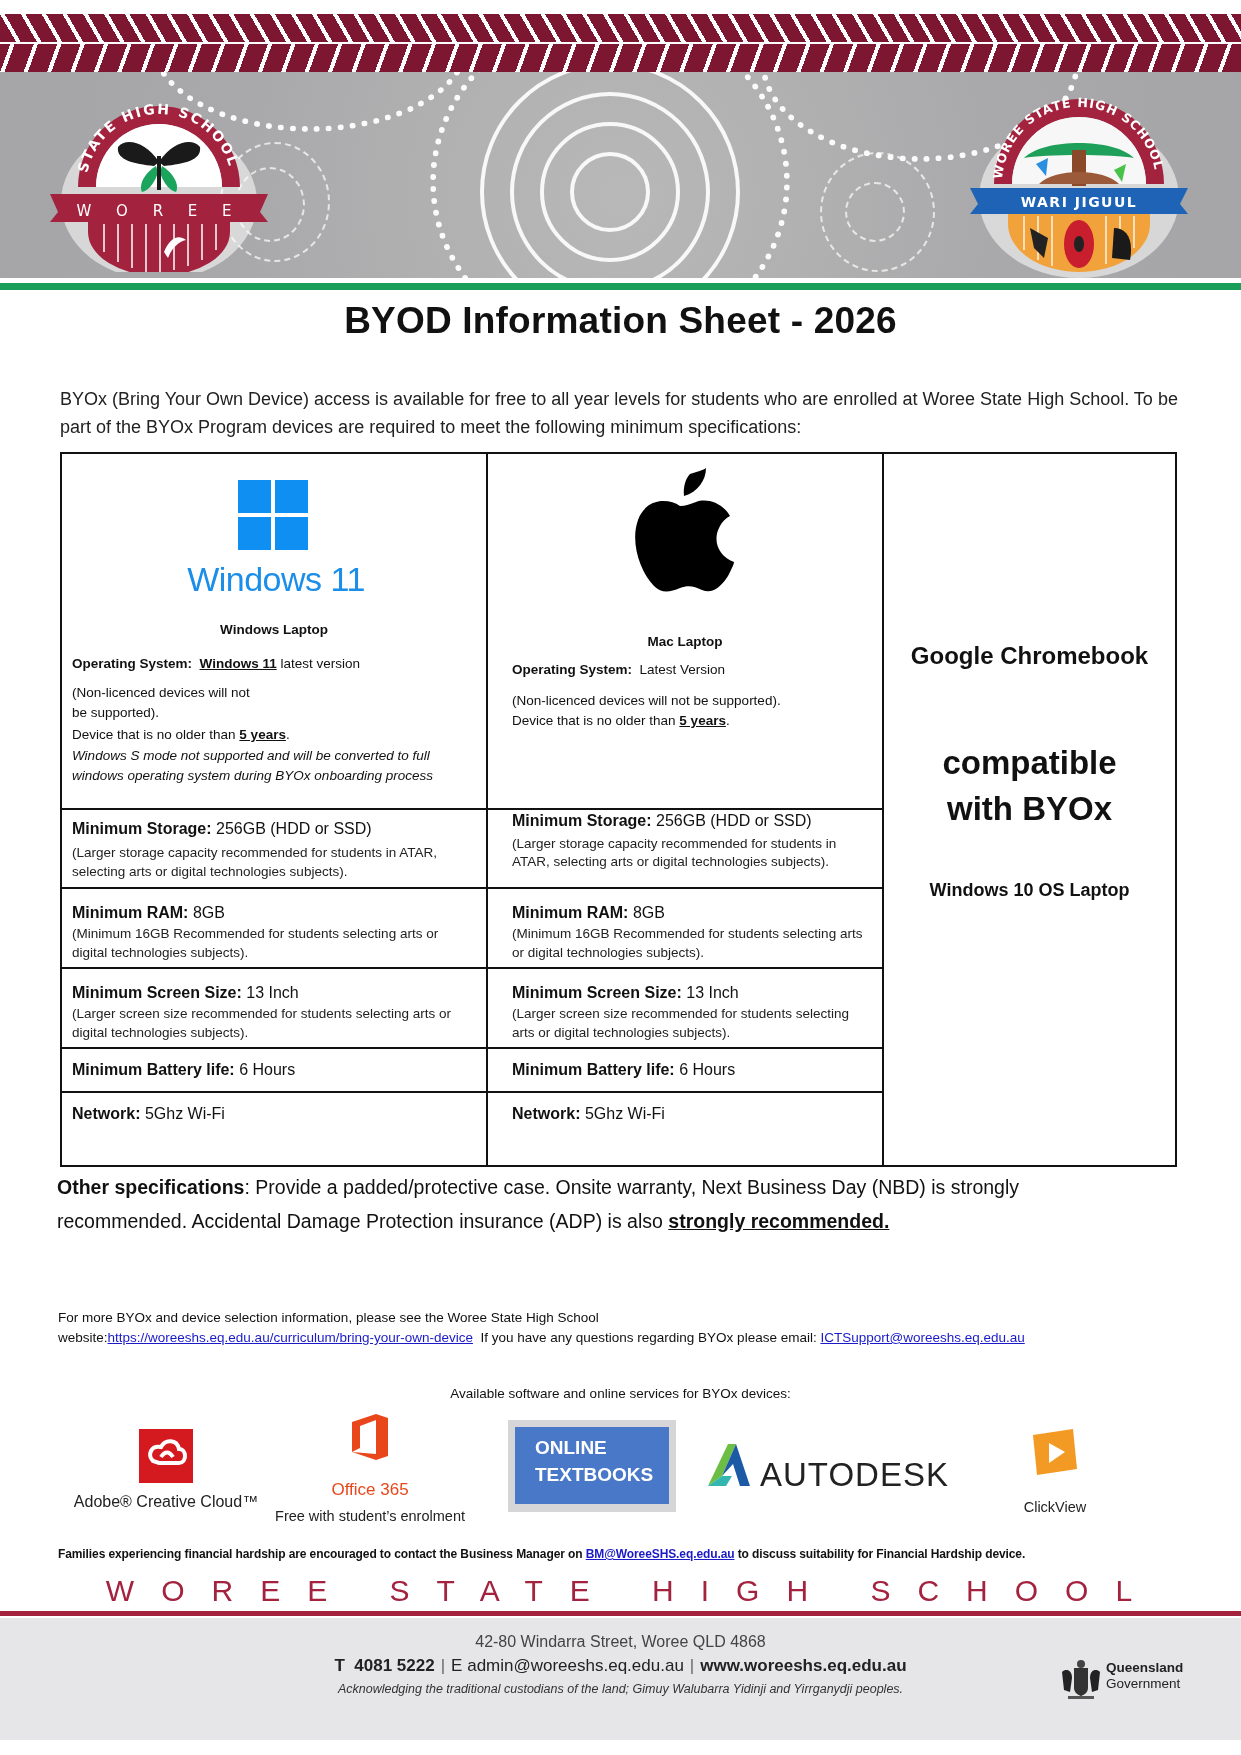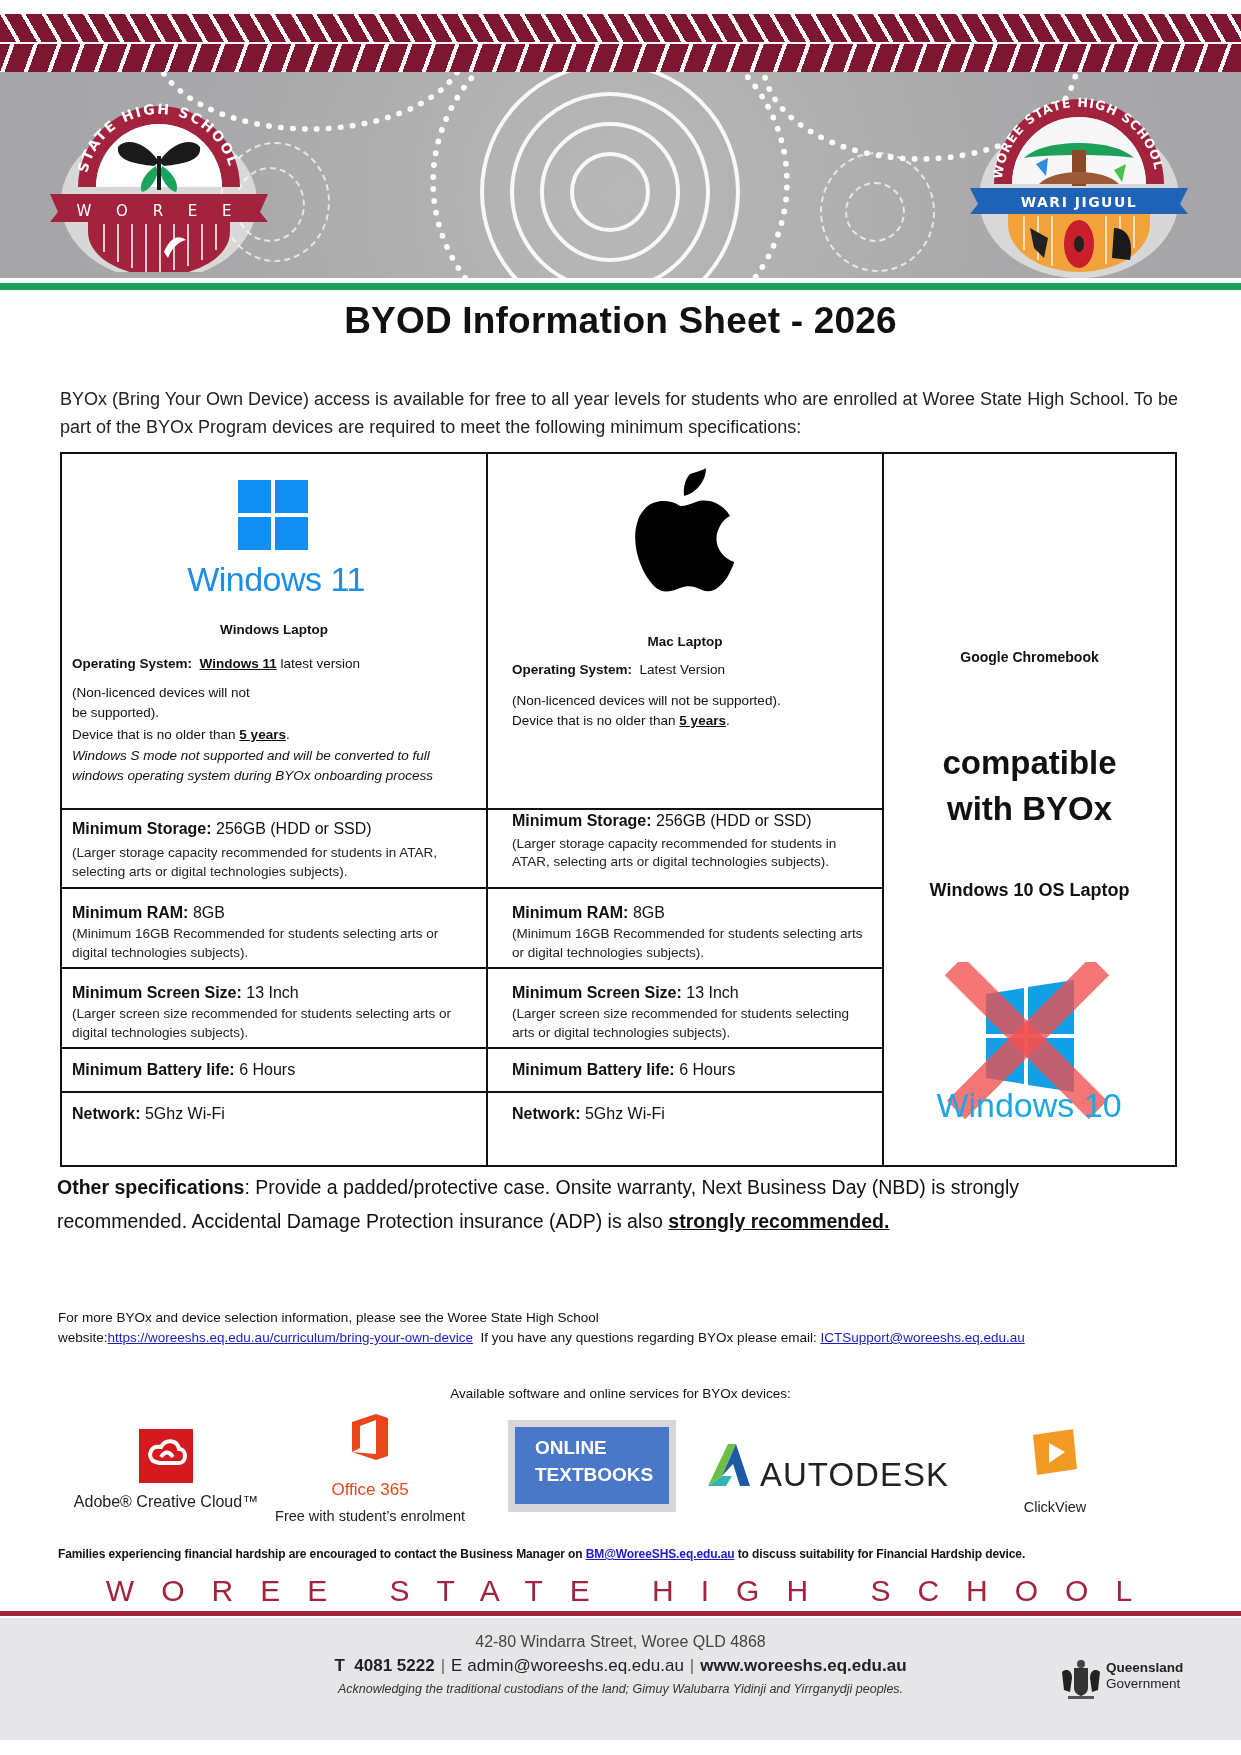--- a/index.html
+++ b/index.html
@@ -270,35 +270,24 @@
     </div>
     <div class="cell" style="top:595px;height:44px;padding:10px 10px 0 24px;">
       <p class="spec-head"><b>Minimum Battery life:</b><span> 6 Hours</span></p>
     </div>
     <div class="cell last" style="top:639px;height:72px;padding:10px 10px 0 24px;">
       <p class="spec-head"><b>Network:</b><span> 5Ghz Wi-Fi</span></p>
     </div>
   </div>
 
   <div class="col col-no">
-    <p class="no-label" style="top:195px;font-size:14px;">Google Chromebook</p>
+    <p class="no-label" style="top:188px;font-size:24px;">Google Chromebook</p>
     <p class="no-label" style="top:336px;font-size:33px;">with BYOx</p>
     <p class="no-label" style="top:290px;font-size:33px;">compatible</p>
     <p class="no-label" style="top:426px;font-size:18px;">Windows 10 OS Laptop</p>
-    <div class="win10-logo">
-      <svg width="210" height="160" viewBox="0 0 210 160" style="position:absolute;left:0;top:0;">
-        <path d="M 62 32 L 100 26 L 100 72 L 62 72 Z" fill="#11a0e6"></path>
-        <path d="M 104 25 L 150 18 L 150 72 L 104 72 Z" fill="#11a0e6"></path>
-        <path d="M 62 76 L 100 76 L 100 122 L 62 116 Z" fill="#11a0e6"></path>
-        <path d="M 104 76 L 150 76 L 150 130 L 104 123 Z" fill="#11a0e6"></path>
-        <line x1="30" y1="4" x2="174" y2="148" stroke="rgba(242,80,80,0.78)" stroke-width="26"></line>
-        <line x1="176" y1="4" x2="32" y2="148" stroke="rgba(242,80,80,0.78)" stroke-width="26"></line>
-      </svg>
-      <div class="win10-text">Windows 10</div>
-    </div>
   </div>
 </div>
 
 <p class="other-rec">
   <b>Other specifications</b><span>: Provide a padded/protective case. Onsite warranty, Next Business Day (NBD) is strongly recommended.  Accidental Damage Protection insurance (ADP) is also </span><b style="text-decoration:underline;">strongly recommended.</b>
 </p>
 
 <div class="more-info">
   <p>For more BYOx and device selection information, please see the Woree State High School</p>
   <p>

